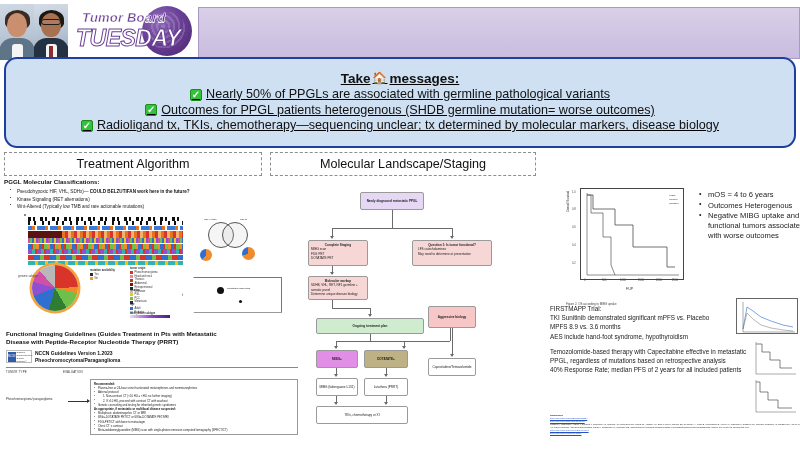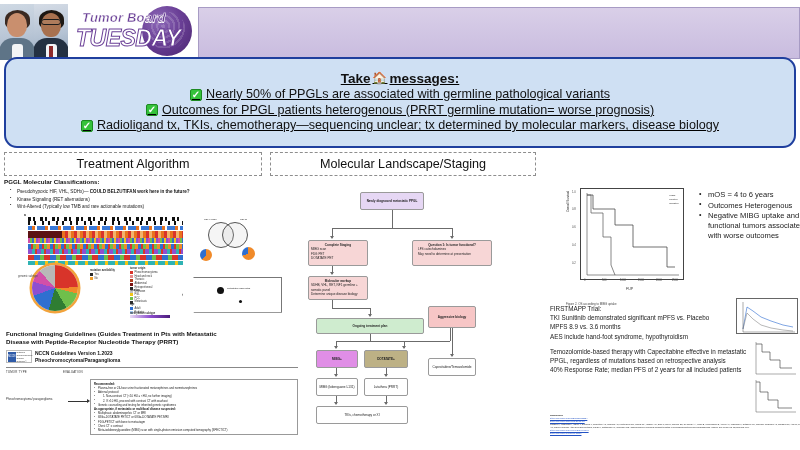--- a/index.html
+++ b/index.html
@@ -331,21 +331,21 @@
       <span>Take</span>
       <span class="house">🏠</span>
       <span>messages:</span>
     </div>
     <div class="th-line">
       <span class="chk">✓</span>
       <span>Nearly 50% of PPGLs are associated with germline pathological variants</span>
     </div>
     <div class="th-line">
       <span class="chk">✓</span>
-      <span>Outcomes for PPGL patients heterogenous (PRRT germline mutation= worse prognosis)</span>
+      <span>Outcomes for PPGL patients heterogenous (SHDB germline mutation= worse outcomes)</span>
     </div>
     <div class="th-line">
       <span class="chk">✓</span>
       <span>Radioligand tx, TKIs, chemotherapy—sequencing unclear; tx determined by molecular markers, disease biology</span>
     </div>
   </div>
 
   <div class="sec-headers">
     <div class="sec-h two">Treatment Algorithm</div>
     <div class="sec-h one">Molecular Landscape/Staging</div>

